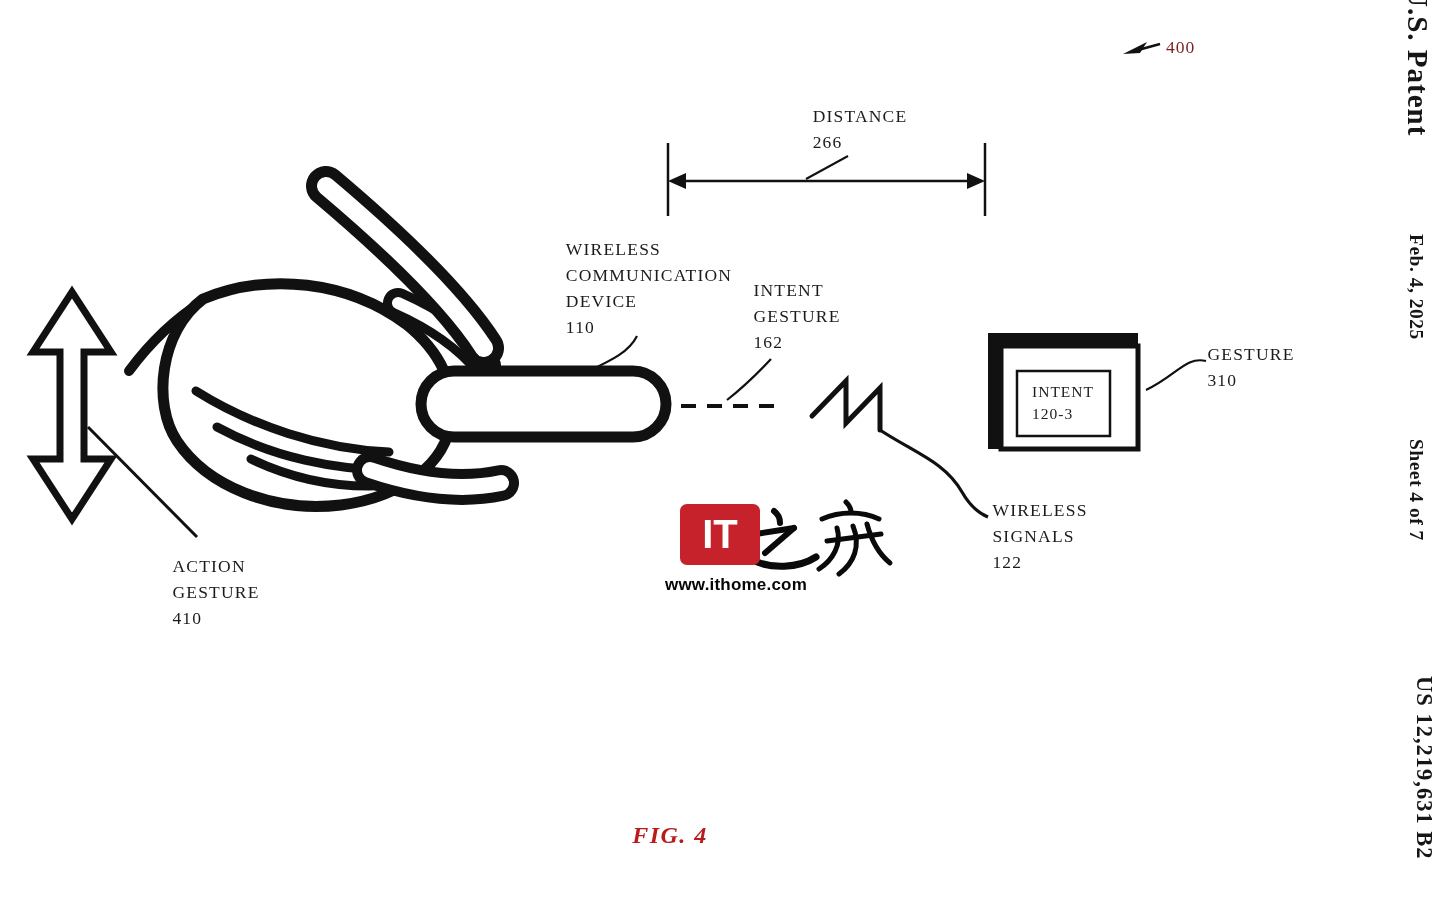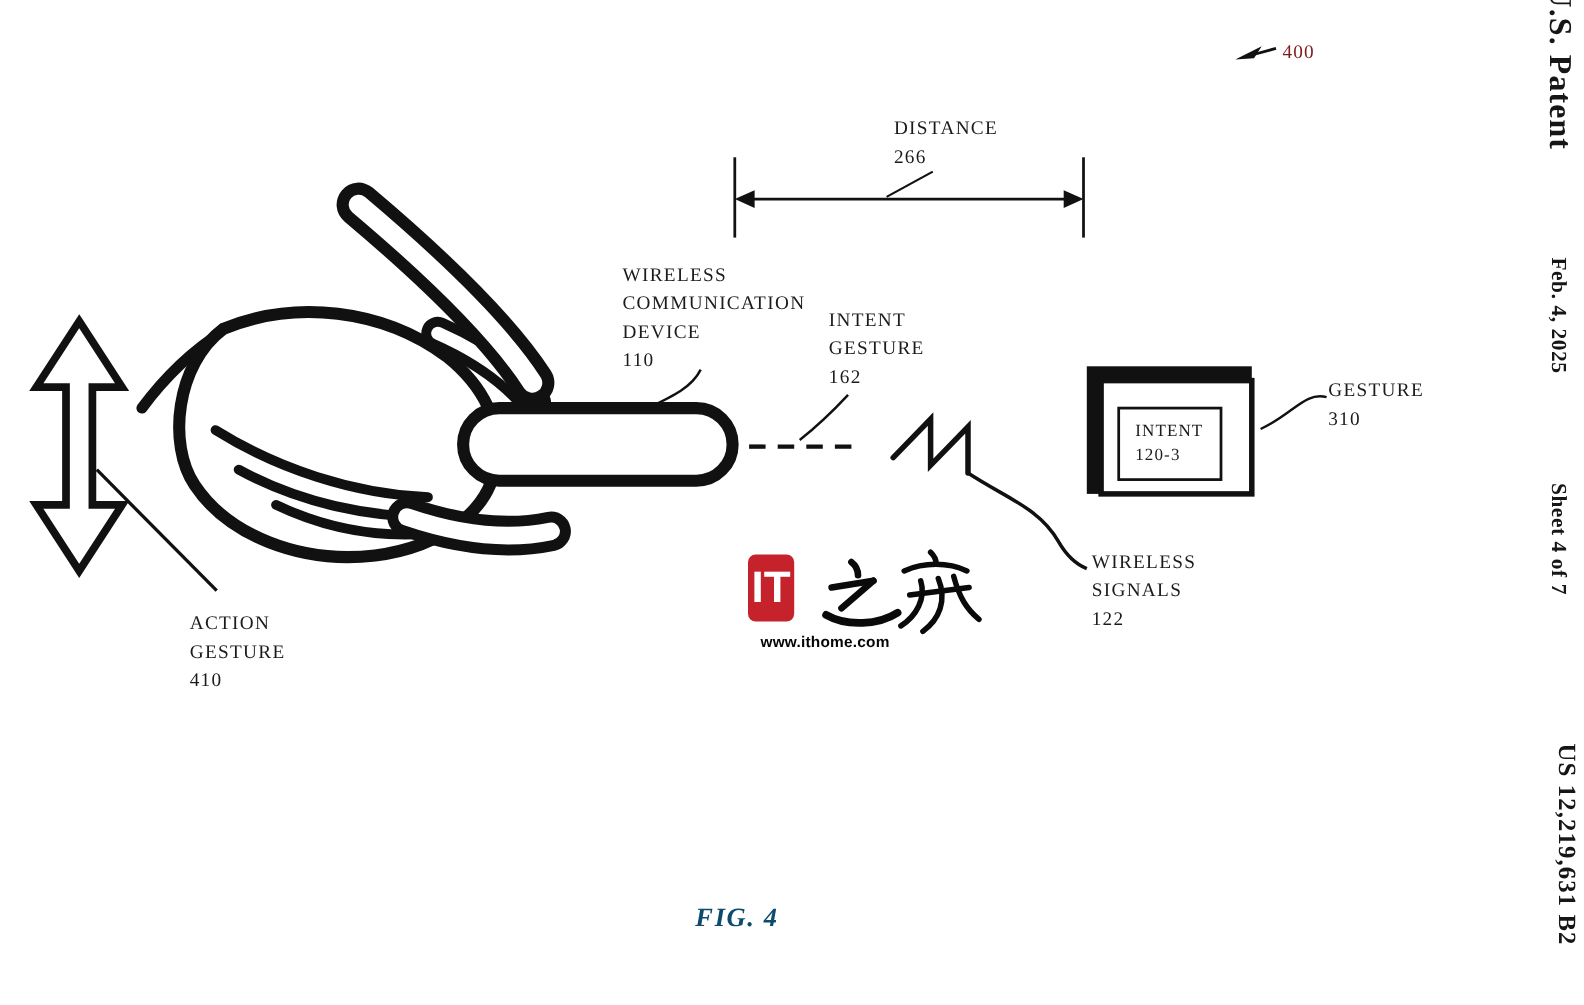--- a/index.html
+++ b/index.html
@@ -12,38 +12,38 @@
     position:absolute;text-align:left;transform:translateX(-50%);
     font-size:17.5px;line-height:26px;letter-spacing:1.2px;color:#1b1b1b;
   }
   .lbl div{white-space:nowrap;}
   .lbl-small{font-size:15.5px;line-height:22px;letter-spacing:1px;}
   .ref-400{
     position:absolute;left:1166px;top:37px;font-size:17.5px;letter-spacing:1px;color:#7f1d1d;
   }
   .fig-caption{
     position:absolute;left:670px;top:822px;transform:translateX(-50%);
-    font-size:24px;font-weight:bold;font-style:italic;letter-spacing:1.5px;color:#0c4a6e;
+    font-size:24px;font-weight:bold;font-style:italic;letter-spacing:1.5px;color:#b91c1c;
   }
   .vert{
     position:absolute;writing-mode:vertical-rl;font-weight:bold;color:#161616;
     white-space:nowrap;
   }
   .vt-title{right:6px;top:-14px;font-size:29px;letter-spacing:1px;}
   .vt-date{right:13px;top:234px;font-size:19.5px;letter-spacing:0.5px;}
   .vt-sheet{right:13px;top:439px;font-size:19.5px;letter-spacing:0.5px;}
   .vt-num{right:3px;top:676px;font-size:22.5px;letter-spacing:1px;}
   .logo-box{
-    position:absolute;left:680px;top:504px;width:42px;height:61px;border-radius:7px;
+    position:absolute;left:680px;top:504px;width:80px;height:61px;border-radius:7px;
     display:flex;align-items:center;justify-content:center;
     font-family:"Liberation Sans",sans-serif;font-weight:bold;font-size:40px;color:#fff;
   }
   .logo-url{
-    position:absolute;left:665px;top:575px;width:170px;text-align:center;
-    font-family:"Liberation Sans",sans-serif;font-weight:bold;font-size:14px;color:#050505;
+    position:absolute;left:665px;top:575px;width:170px;text-align:left;
+    font-family:"Liberation Sans",sans-serif;font-weight:bold;font-size:17px;color:#050505;
     letter-spacing:0.2px;
   }
   .cjk-hidden{
     position:absolute;left:758px;top:508px;font-size:44px;color:transparent;pointer-events:none;
   }
 </style>
 </head>
 <body>
 
 <svg id="svg-art" width="1440" height="914" viewBox="0 0 1440 914" stroke="#111" fill="none">

